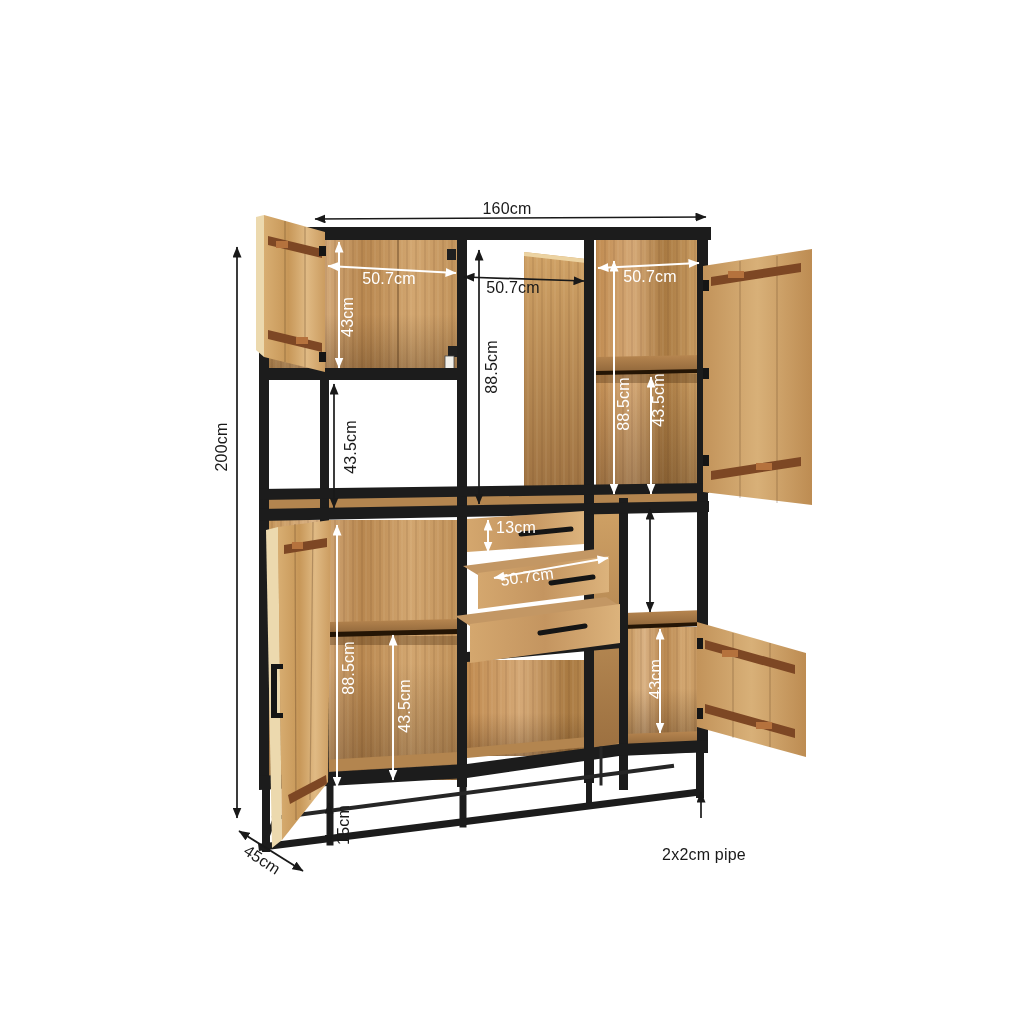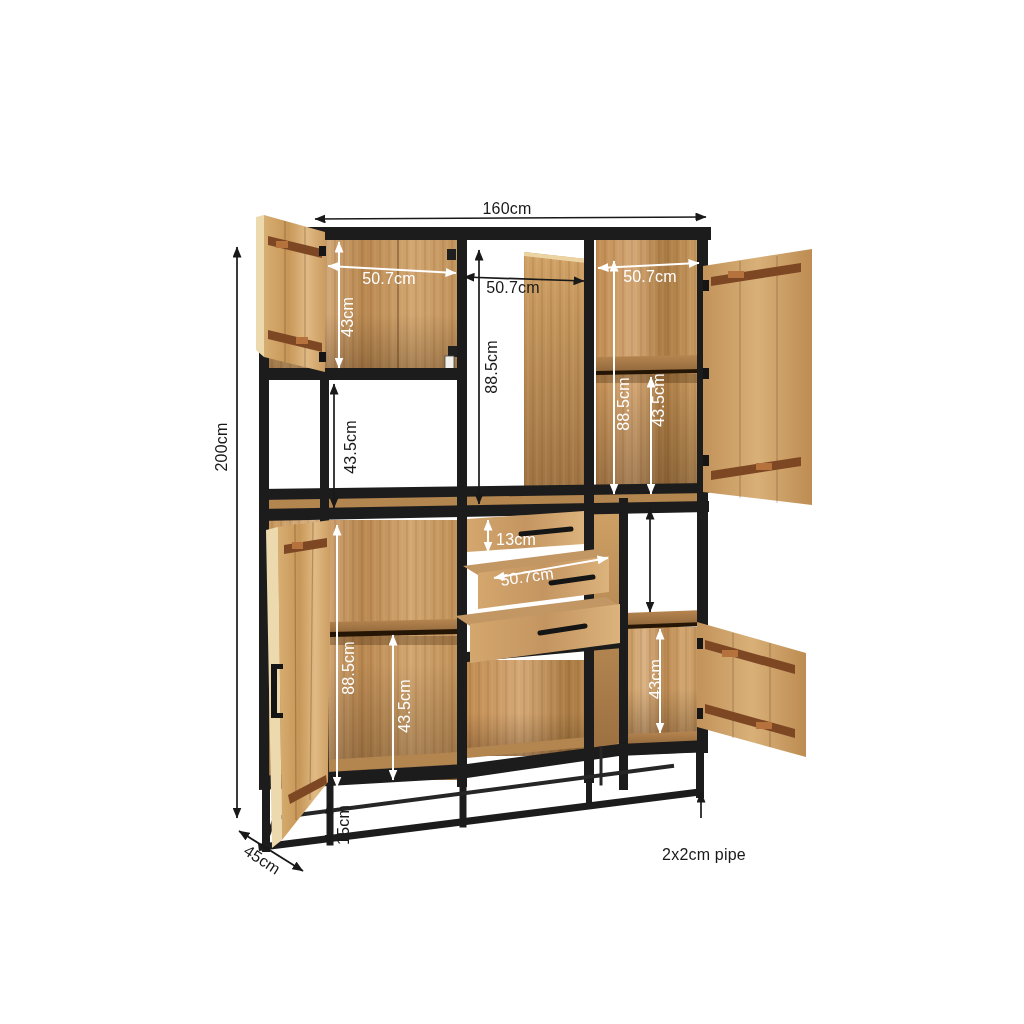--- a/index.html
+++ b/index.html
@@ -248,21 +248,21 @@
 
 <div class="lbl" style="left:513px;top:288px">50.7cm</div>
 <div class="lbl v" style="left:492px;top:367px">88.5cm</div>
 
 <div class="lbl w" style="left:650px;top:277px">50.7cm</div>
 <div class="lbl w v" style="left:624px;top:404px">88.5cm</div>
 <div class="lbl w v" style="left:659px;top:400px">43.5cm</div>
 
 <div class="lbl v" style="left:351px;top:447px">43.5cm</div>
 
-<div class="lbl w" style="left:516px;top:540px">13cm</div>
+<div class="lbl w" style="left:516px;top:528px">13cm</div>
 <div class="lbl w rm8" style="left:527px;top:577px">50.7cm</div>
 
 <div class="lbl w v" style="left:349px;top:668px">88.5cm</div>
 <div class="lbl w v" style="left:405px;top:706px">43.5cm</div>
 
 <div class="lbl w v" style="left:656px;top:679px">43cm</div>
 
 <div class="lbl v" style="left:344px;top:825px">15cm</div>
 <div class="lbl" style="left:704px;top:855px">2x2cm pipe</div>
 

